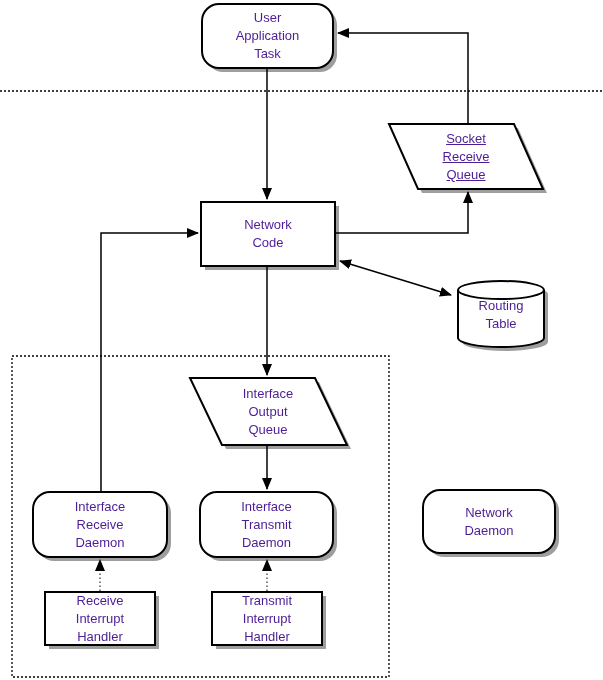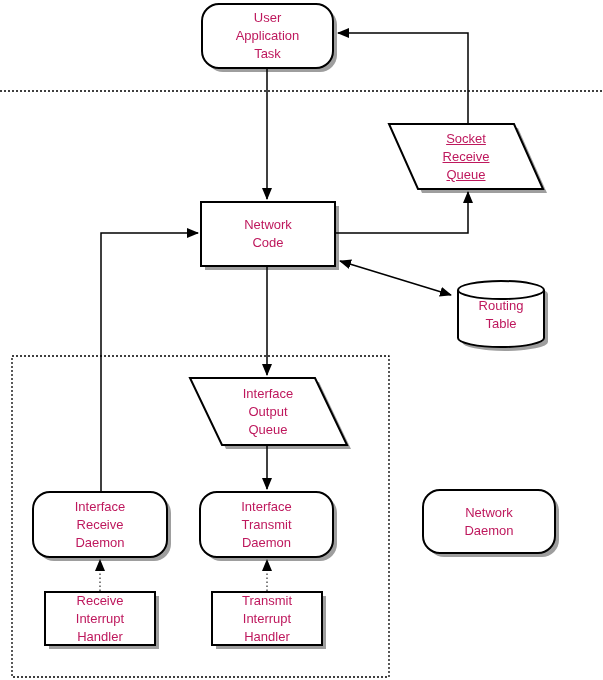--- a/index.html
+++ b/index.html
@@ -11,21 +11,21 @@
     font-family: "Liberation Sans", sans-serif;
     overflow: hidden;
   }
   #diagram-svg { position: absolute; left: 0; top: 0; }
   .label {
     position: absolute;
     text-align: center;
     white-space: pre-line;
     font-size: 13px;
     line-height: 18px;
-    color: #be185d;
+    color: #4c1d95;
     pointer-events: none;
   }
 </style>
 </head>
 <body>
 
 <div id="canvas">
 
   <svg id="diagram-svg" width="603" height="680" viewBox="0 0 603 680">
     <defs>

